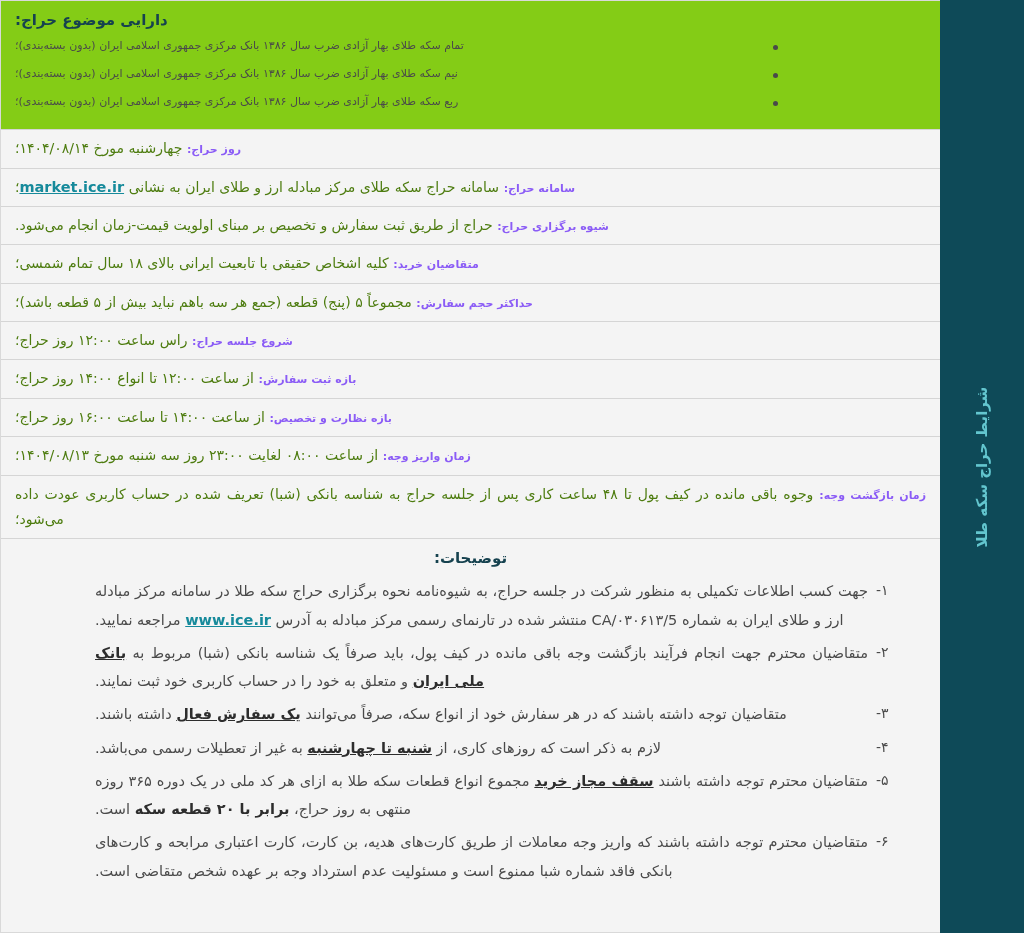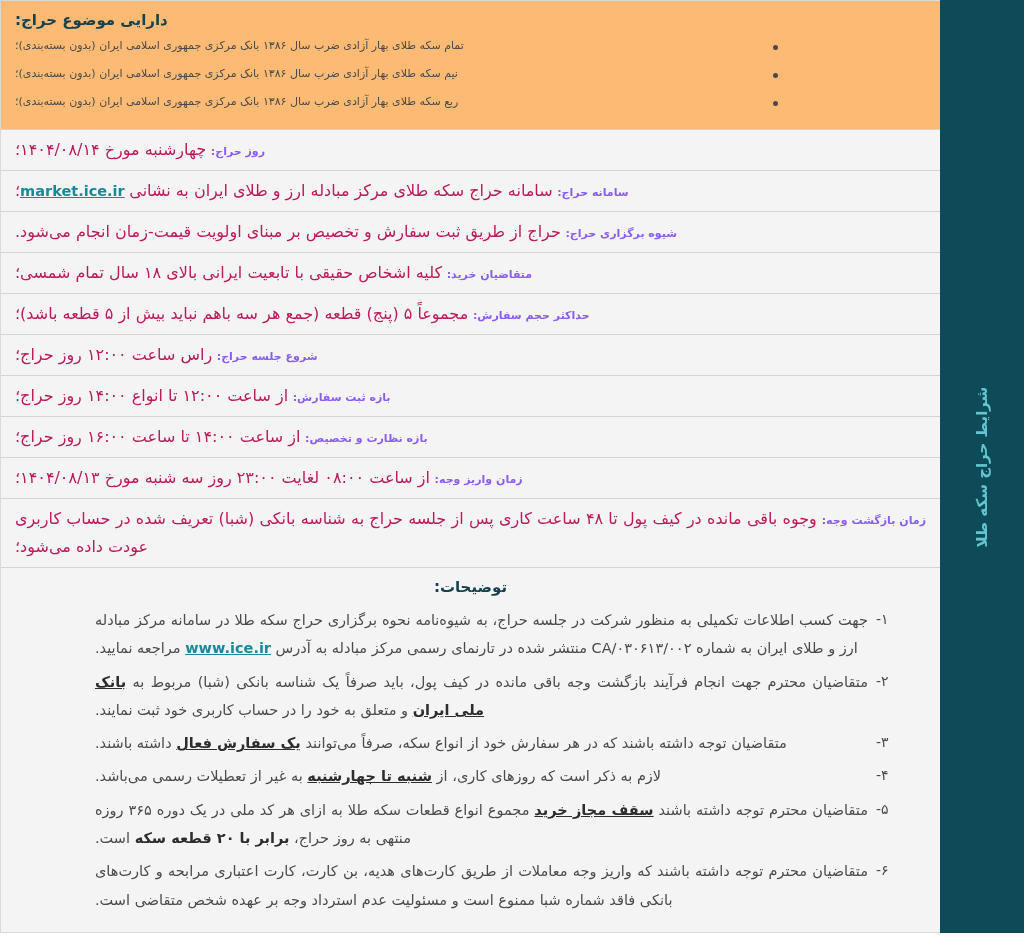--- a/index.html
+++ b/index.html
@@ -75,29 +75,29 @@
     direction: rtl;
   }
   .row-line.single { text-align: left; }
 
   .lbl {
     color: #8b5cf6;
     font-weight: bold;
     font-size: 11px;
   }
   .val {
-    color: #be185d;
-    font-size: 16px;
+    color: #4d7c0f;
+    font-size: 14px;
   }
 
   
   .asset-block {
     padding: 10px 14px 8px 14px;
     border-bottom: 1px solid #d5d5d5;
-    background: #fdba74;
+    background: #84cc16;
   }
   .asset-title {
     color: #16424f;
     font-weight: bold;
     font-size: 15px;
     text-align: left;
     margin: 0 0 8px 0;
     direction: rtl;
   }
   ul.asset-list {
@@ -255,21 +255,21 @@
           <div class="row-line single"><span class="lbl">زمان واریز وجه:</span> <span class="val">از ساعت ۰۸:۰۰ لغایت ۲۳:۰۰ روز سه شنبه مورخ ۱۴۰۴/۰۸/۱۳؛</span></div>
         </div>
         <div class="row">
           <div class="row-line"><span class="lbl">زمان بازگشت وجه:</span> <span class="val">وجوه باقی مانده در کیف پول تا ۴۸ ساعت کاری پس از جلسه حراج به شناسه بانکی (شبا) تعریف شده در حساب کاربری عودت داده می‌شود؛</span></div>
         </div>
       </div>
 
     <div class="notes">
       <div class="notes-title">توضیحات:</div>
       <ol class="notes-list" id="notes-list">
-          <li><span class="note-num">۱-</span><span>جهت کسب اطلاعات تکمیلی به منظور شرکت در جلسه حراج، به شیوه‌نامه نحوه برگزاری حراج سکه طلا در سامانه مرکز مبادله ارز و طلای ایران به شماره CA/۰۳۰۶۱۳/۰۰۲ منتشر شده در تارنمای رسمی مرکز مبادله به آدرس </span><a class="doc-link" href="#">www.ice.ir</a><span> مراجعه نمایید.</span></li>
+          <li><span class="note-num">۱-</span><span>جهت کسب اطلاعات تکمیلی به منظور شرکت در جلسه حراج، به شیوه‌نامه نحوه برگزاری حراج سکه طلا در سامانه مرکز مبادله ارز و طلای ایران به شماره CA/۰۳۰۶۱۳/5 منتشر شده در تارنمای رسمی مرکز مبادله به آدرس </span><a class="doc-link" href="#">www.ice.ir</a><span> مراجعه نمایید.</span></li>
           <li><span class="note-num">۲-</span><span>متقاضیان محترم جهت انجام فرآیند بازگشت وجه باقی مانده در کیف پول، باید صرفاً یک شناسه بانکی (شبا) مربوط به </span><strong class="em">بانک ملی ایران</strong><span> و متعلق به خود را در حساب کاربری خود ثبت نمایند.</span></li>
           <li><span class="note-num">۳-</span><span>متقاضیان توجه داشته باشند که در هر سفارش خود از انواع سکه، صرفاً می‌توانند </span><strong class="em">یک سفارش فعال</strong><span> داشته باشند.</span></li>
           <li><span class="note-num">۴-</span><span>لازم به ذکر است که روزهای کاری، از </span><strong class="em">شنبه تا چهارشنبه</strong><span> به غیر از تعطیلات رسمی می‌باشد.</span></li>
           <li><span class="note-num">۵-</span><span>متقاضیان محترم توجه داشته باشند </span><strong class="em">سقف مجاز خرید</strong><span> مجموع انواع قطعات سکه طلا به ازای هر کد ملی در یک دوره ۳۶۵ روزه منتهی به روز حراج، </span><strong class="em-plain">برابر با ۲۰ قطعه سکه</strong><span> است.</span></li>
           <li><span class="note-num">۶-</span><span>متقاضیان محترم توجه داشته باشند که واریز وجه معاملات از طریق کارت‌های هدیه، بن کارت، کارت اعتباری مرابحه و کارت‌های بانکی فاقد شماره شبا ممنوع است و مسئولیت عدم استرداد وجه بر عهده شخص متقاضی است.</span></li>
         </ol>
     </div>
 
   </div>
 </div>

